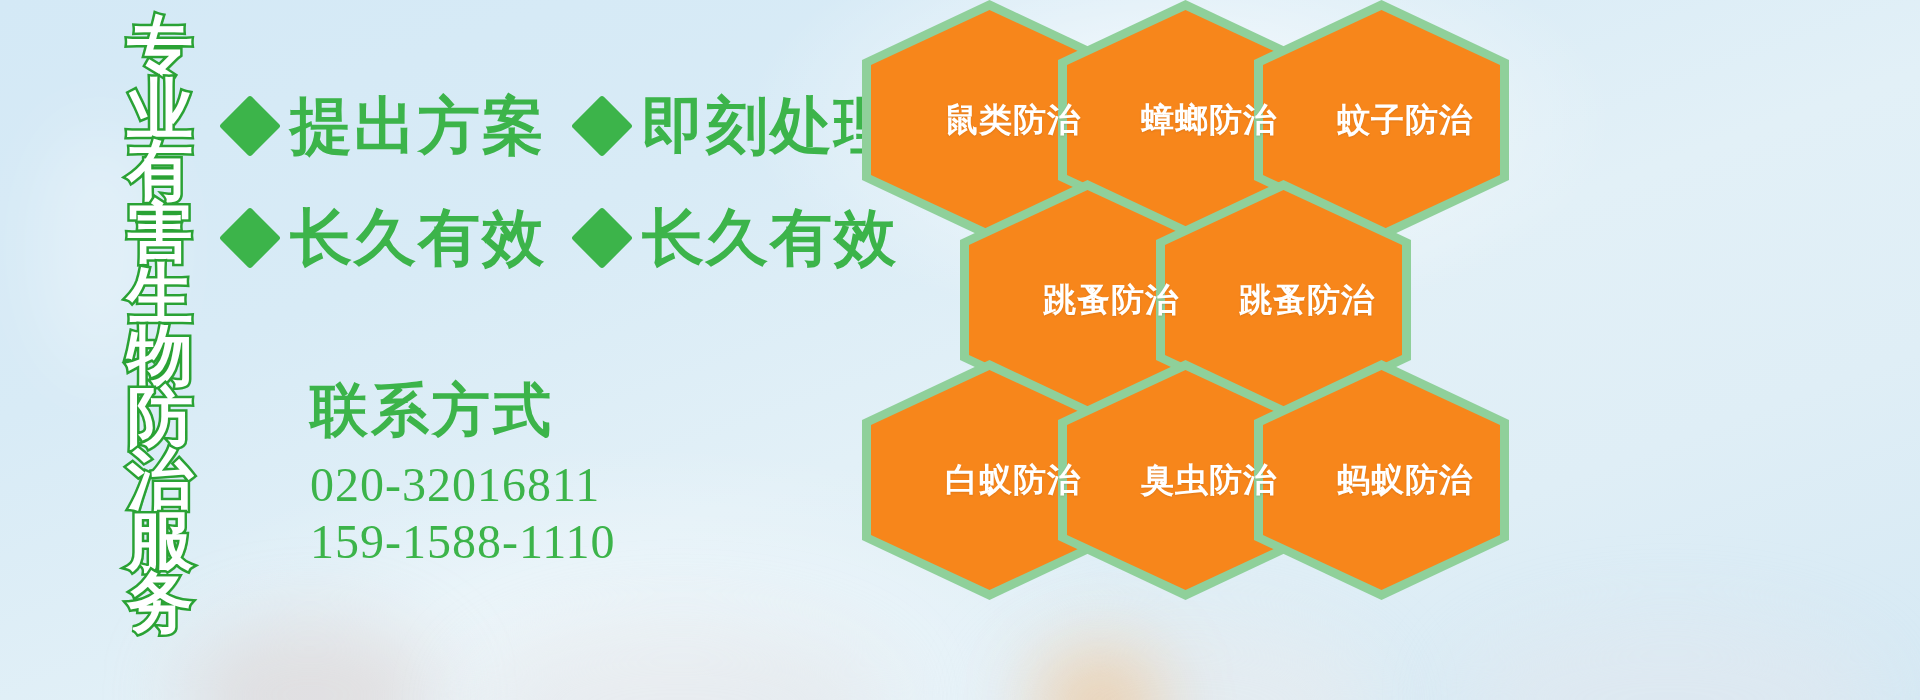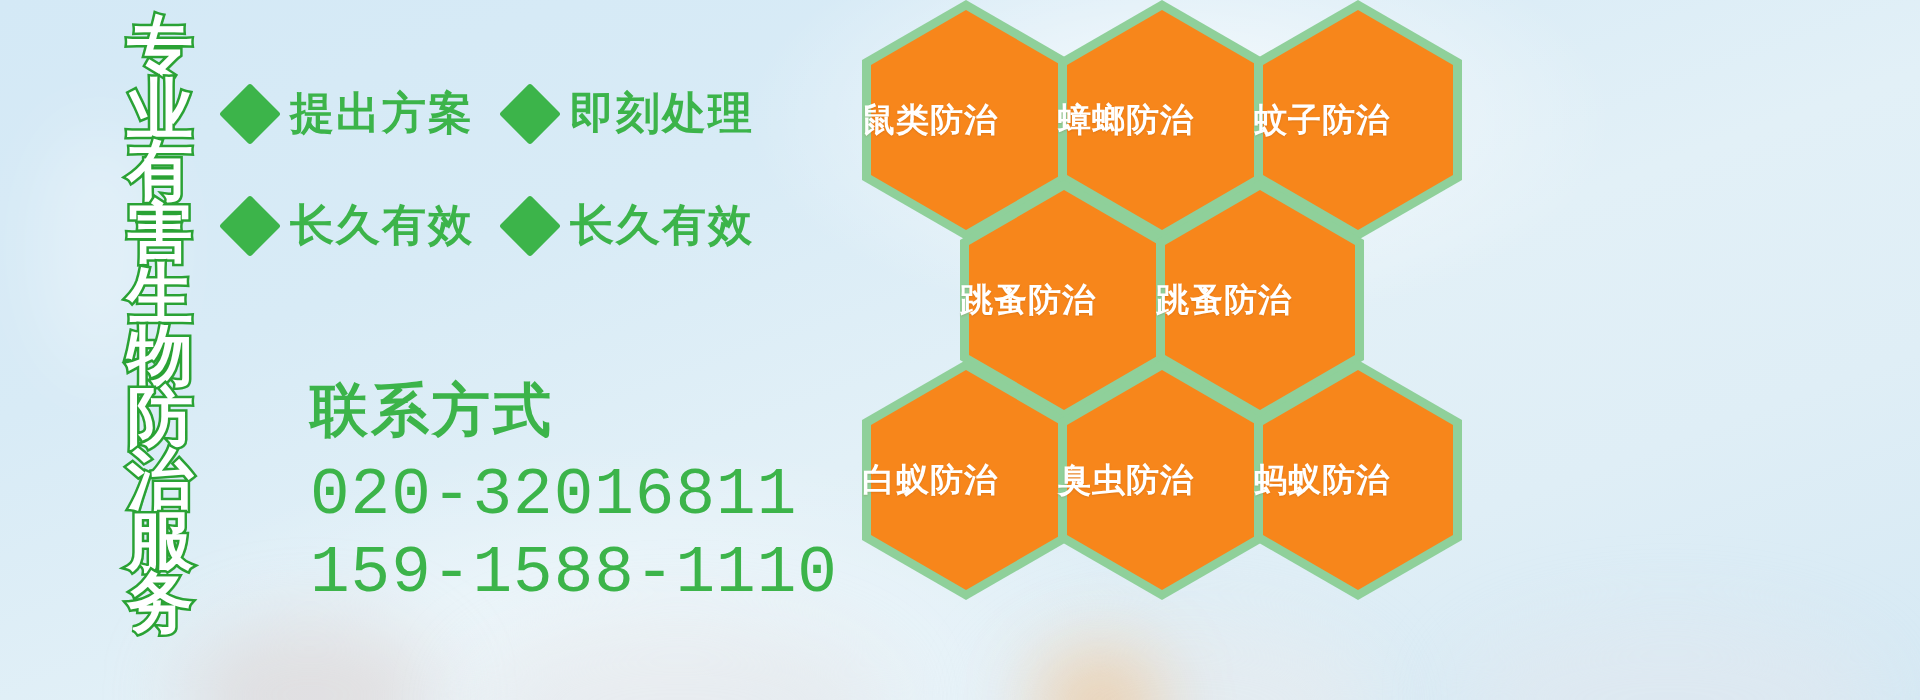--- a/index.html
+++ b/index.html
@@ -49,41 +49,41 @@
   }
   #feature-row-1{left:228px;top:84px;}
   #feature-row-2{left:228px;top:196px;}
   .feature-item{display:flex;align-items:center;}
   .diamond{
     width:44px;height:44px;background:#3cb44a;
     transform:rotate(45deg);
     margin-right:18px;flex:none;
     border-radius:3px;
   }
-  .feature-text{font-size:44px;letter-spacing:2px;color:#3cb44a;}
+  .feature-text{font-size:62px;letter-spacing:2px;color:#3cb44a;}
   .feature-gap{width:34px;flex:none;}
 
   
   #contact-block{position:absolute;left:310px;top:380px;width:530px;text-align:left;}
   #contact-label{
     font-size:58px;font-weight:700;color:#3cb44a;letter-spacing:3px;line-height:1.05;
   }
   .phone{
-    font-size:66px;font-weight:400;color:#3cb44a;letter-spacing:1px;
-    font-family:Liberation Mono, monospace;
+    font-size:48px;font-weight:400;color:#3cb44a;letter-spacing:1px;
+    font-family:Liberation Serif, serif;
     line-height:1.18;
   }
   #phone-1{margin-top:16px;}
   #phone-2{margin-top:0;}
 
   
   #hex-cluster{position:absolute;left:862px;top:-6px;width:600px;height:640px;}
   .hex{
     position:absolute;width:208px;height:240px;
-    display:flex;align-items:center;
+    display:flex;align-items:center;justify-content:center;padding-left:47px;
   }
   .hex .shape{
     position:absolute;inset:0;
     background:#8fd09a;
     clip-path:polygon(50% 0%,100% 25%,100% 75%,50% 100%,0% 75%,0% 25%);
   }
   .hex .inner{
     position:absolute;left:9px;top:10px;right:9px;bottom:10px;
     background:#f7861b;
     clip-path:polygon(50% 0%,100% 25%,100% 75%,50% 100%,0% 75%,0% 25%);

